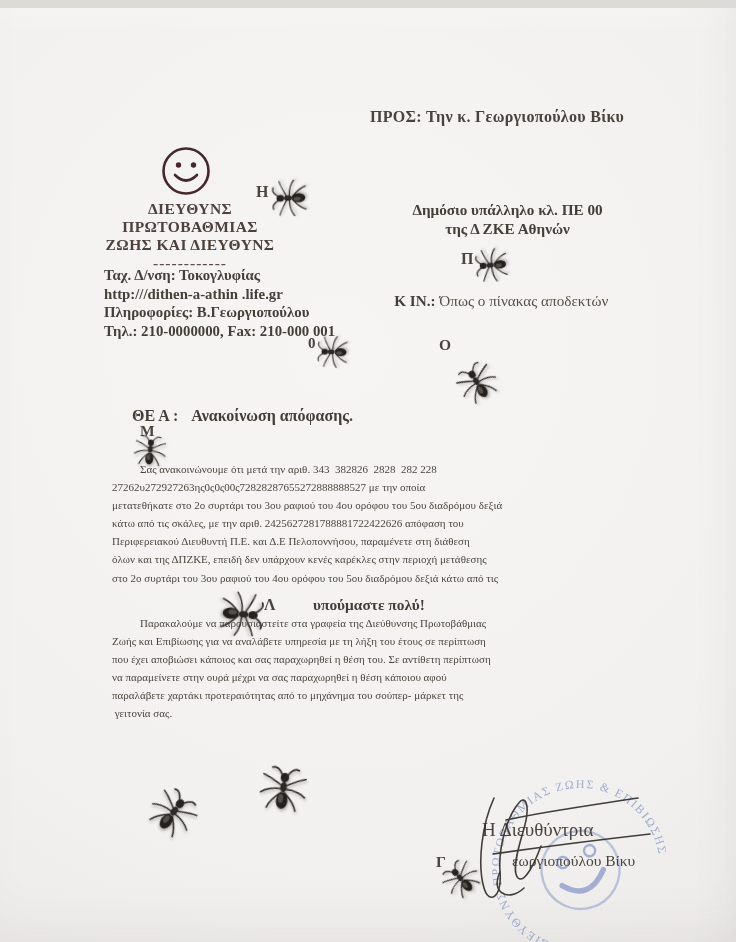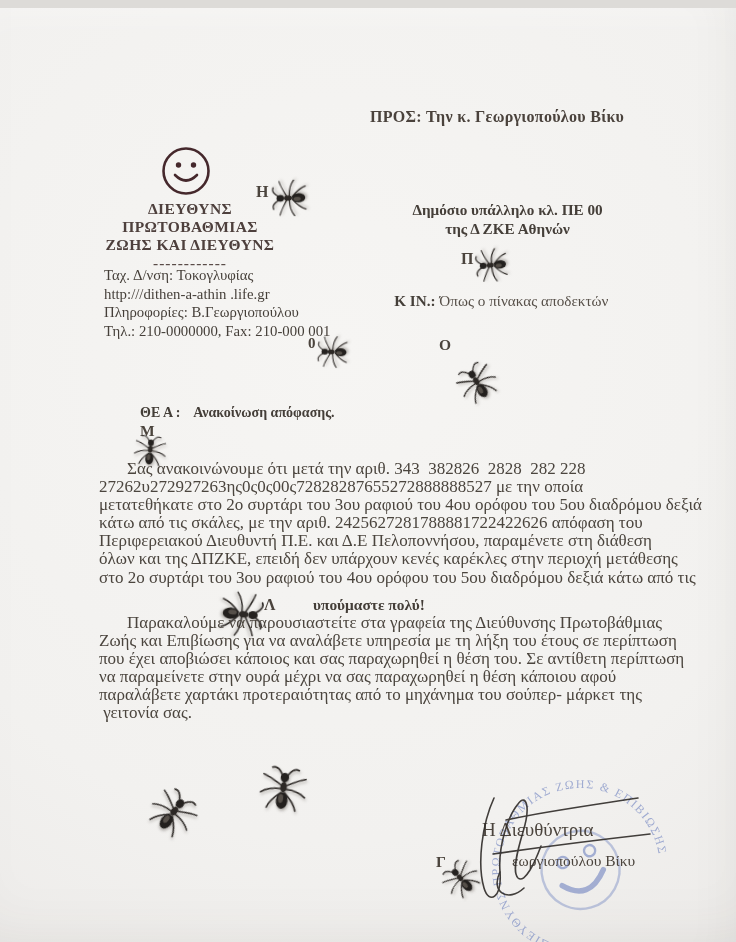--- a/index.html
+++ b/index.html
@@ -18,30 +18,30 @@
       inset 0 30px 50px -40px rgba(255,255,255,.6);
   }
   .abs{position:absolute;}
   .line{white-space:pre;}
   
   .to-line{left:370px;top:100px;font-size:16px;font-weight:bold;color:#4a423c;letter-spacing:.3px;}
   .logo{left:159px;top:136px;}
   .org{left:78px;top:192px;width:224px;text-align:center;font-weight:bold;
        font-size:15.5px;line-height:18px;color:#4e403d;letter-spacing:.4px;}
   .org .divider{letter-spacing:1px;color:#5a4c48;}
-  .contact{left:104px;top:258px;font-weight:normal;font-size:14.8px;line-height:18.6px;color:#453f39;}
+  .contact{left:104px;top:258px;font-weight:bold;font-size:14.8px;line-height:18.6px;color:#453f39;}
   .recipient{left:400px;top:193px;width:215px;text-align:center;font-weight:bold;
              font-size:15.2px;line-height:18.6px;color:#453f39;}
   .koin{left:379px;top:266px;font-size:15.2px;}
   .koin .label{font-weight:bold;color:#453f39;}
   .koin .value{color:#575049;}
-  .subject{left:126px;top:381px;font-size:14px;font-weight:bold;color:#443e38;}
+  .subject{left:116px;top:381px;font-size:16px;font-weight:bold;color:#443e38;}
   .subject .label{margin-right:10px;}
   
-  .body-block{left:99px;top:452px;font-size:17px;line-height:18.1px;color:#4b453e;}
+  .body-block{left:112px;top:452px;font-size:11px;line-height:18.1px;color:#4b453e;}
   .body-block .indent{padding-left:28px;}
   .body2{top:606px;}
   .sorry-line{left:313px;top:588px;font-size:15.4px;font-weight:bold;color:#443e38;}
   
   .stolen{font-weight:bold;color:#4b443d;}
   .l-eta{left:256px;top:175px;font-size:16px;}
   .l-pi{left:461px;top:242px;font-size:16px;}
   .l-zero{left:308px;top:327px;font-size:15px;}
   .l-omicron{left:439px;top:328px;font-size:15.5px;}
   .l-mu{left:140px;top:414px;font-size:15.5px;}

